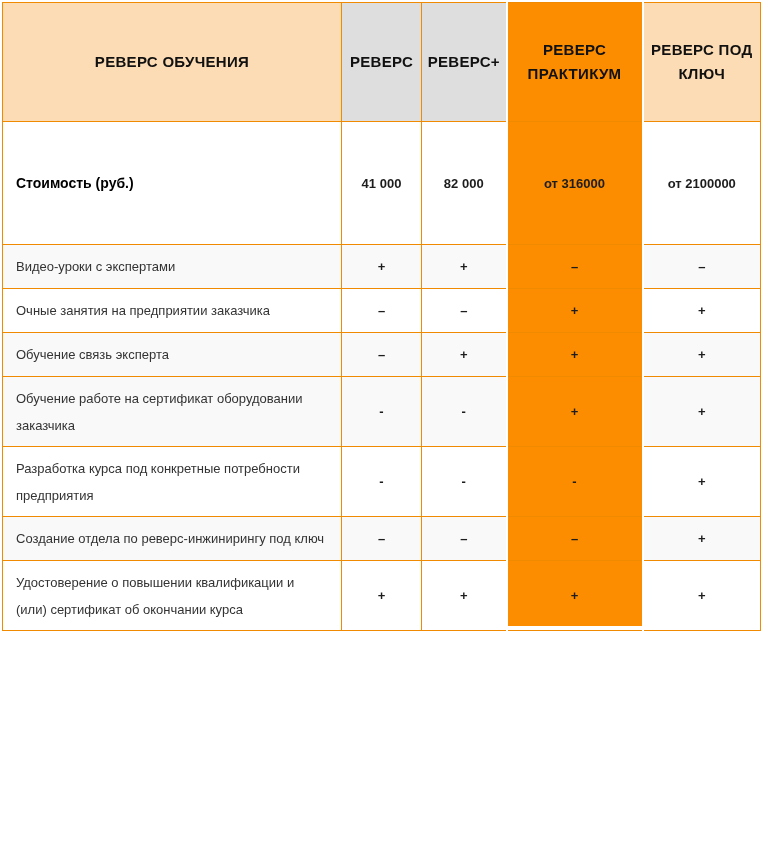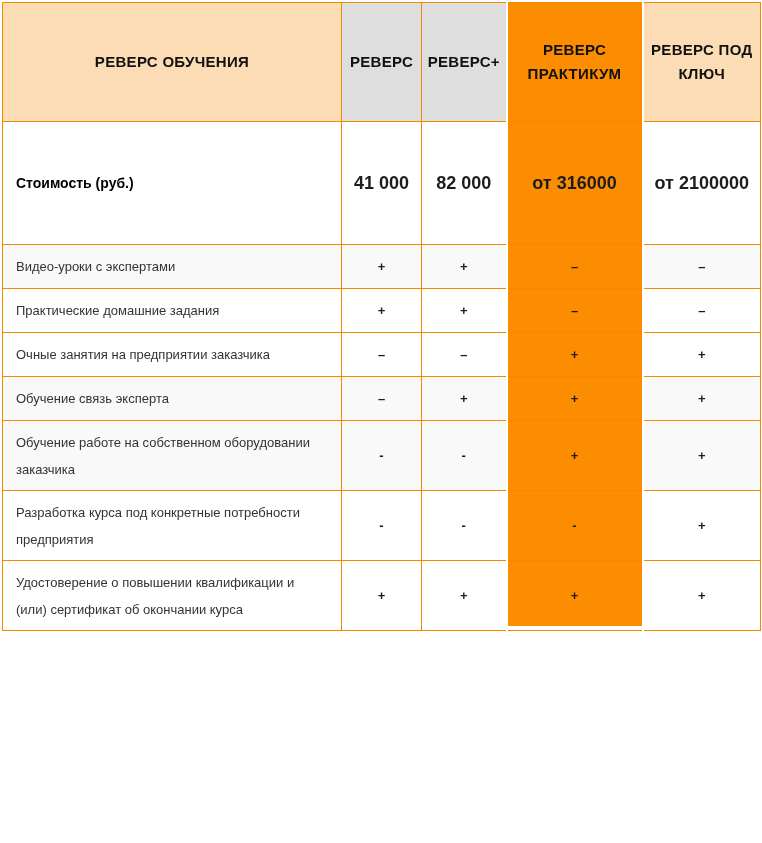--- a/index.html
+++ b/index.html
@@ -40,21 +40,21 @@
   }
   td.feature-label-cell .lbl{
     display:block;white-space:pre;font-size:13px;line-height:27px;color:var(--label-text);
   }
   td.price-label-cell .lbl{
     font-weight:bold;font-size:14px;color:#000;
   }
   td.val{
     text-align:center;font-weight:bold;font-size:13px;color:#1d1d1d;
   }
-  td.price-val{font-size:18px;margin-top:47px;}
+  td.price-val{font-size:13px;margin-top:47px;}
   
   .col-featured{
     border-left:2px solid #ffffff;
     border-right:2px solid #ffffff;
   }
   tr.last-row td.col-featured{box-shadow:inset 0 -4px 0 #ffffff;}
   
   tr.stripe td{background:var(--stripe-gray);}
   tr.plain td{background:#ffffff;}
   tr.stripe td.col-featured, tr.plain td.col-featured{background:var(--featured-orange);}
@@ -96,29 +96,20 @@
       <tr class="rh-s stripe">
         <td class="feature-label-cell">
             <span class="lbl">Видео-уроки с экспертами</span>
           </td>
         <td class="val">+</td>
         <td class="val">+</td>
         <td class="val col-featured">–</td>
         <td class="val">–</td>
       </tr>
 
-      <tr class="rh-s plain">
-        <td class="feature-label-cell">
-            <span class="lbl">Практические домашние задания</span>
-          </td>
-        <td class="val">+</td>
-        <td class="val">+</td>
-        <td class="val col-featured">–</td>
-        <td class="val">–</td>
-      </tr>
 
 
       <tr class="rh-s plain">
         <td class="feature-label-cell">
             <span class="lbl">Очные занятия на предприятии заказчика</span>
           </td>
         <td class="val">–</td>
         <td class="val">–</td>
         <td class="val col-featured">+</td>
         <td class="val">+</td>
@@ -130,40 +121,49 @@
           </td>
         <td class="val">–</td>
         <td class="val">+</td>
         <td class="val col-featured">+</td>
         <td class="val">+</td>
       </tr>
 
 
       <tr class="rh-d stripe">
         <td class="feature-label-cell">
-            <span class="lbl">Обучение работе на собственном оборудовании
+            <span class="lbl">Обучение работе на сертификат оборудовании
 заказчика</span>
           </td>
         <td class="val">-</td>
         <td class="val">-</td>
         <td class="val col-featured">+</td>
         <td class="val">+</td>
       </tr>
 
       <tr class="rh-d plain">
         <td class="feature-label-cell">
             <span class="lbl">Разработка курса под конкретные потребности
 предприятия</span>
           </td>
         <td class="val">-</td>
         <td class="val">-</td>
         <td class="val col-featured">-</td>
         <td class="val">+</td>
       </tr>
 
+      <tr class="rh-s stripe">
+        <td class="feature-label-cell">
+            <span class="lbl">Создание отдела по реверс-инжинирингу под ключ</span>
+          </td>
+        <td class="val">–</td>
+        <td class="val">–</td>
+        <td class="val col-featured">–</td>
+        <td class="val">+</td>
+      </tr>
 
       <tr class="rh-d plain last-row">
         <td class="feature-label-cell">
             <span class="lbl">Удостоверение о повышении квалификации и
 (или) сертификат об окончании курса</span>
           </td>
         <td class="val">+</td>
         <td class="val">+</td>
         <td class="val col-featured">+</td>
         <td class="val">+</td>

